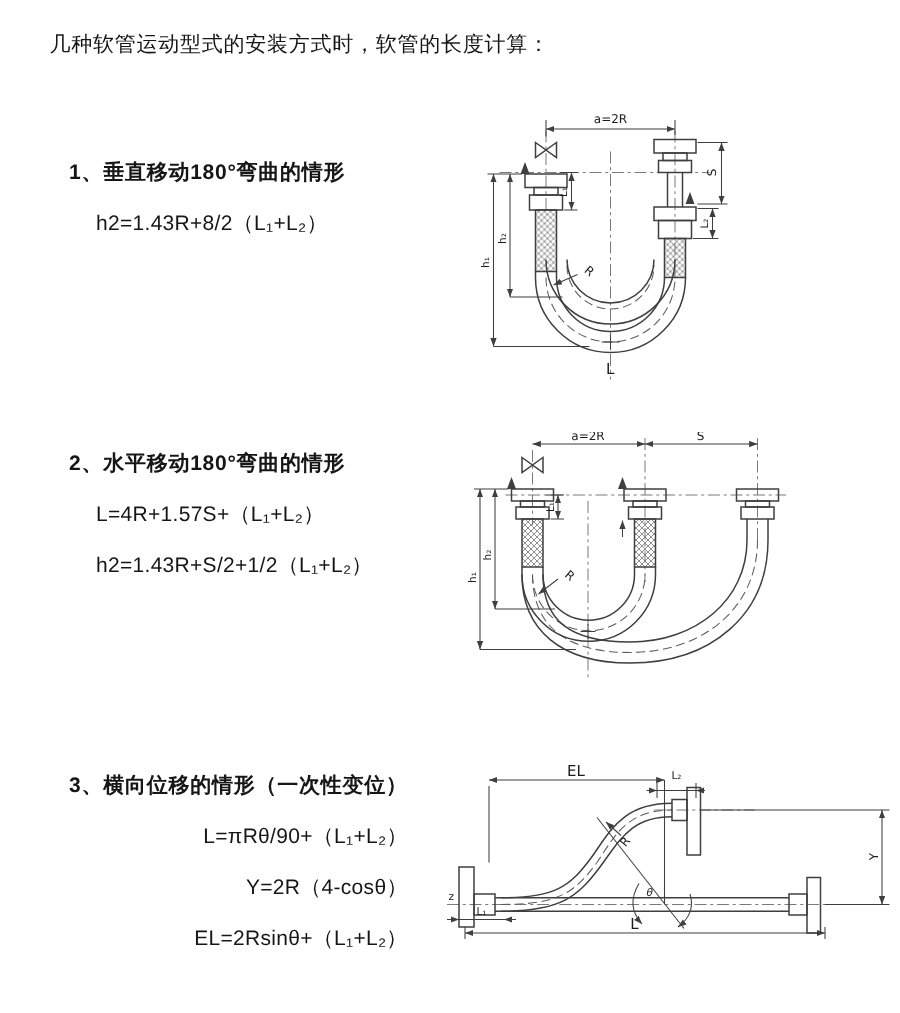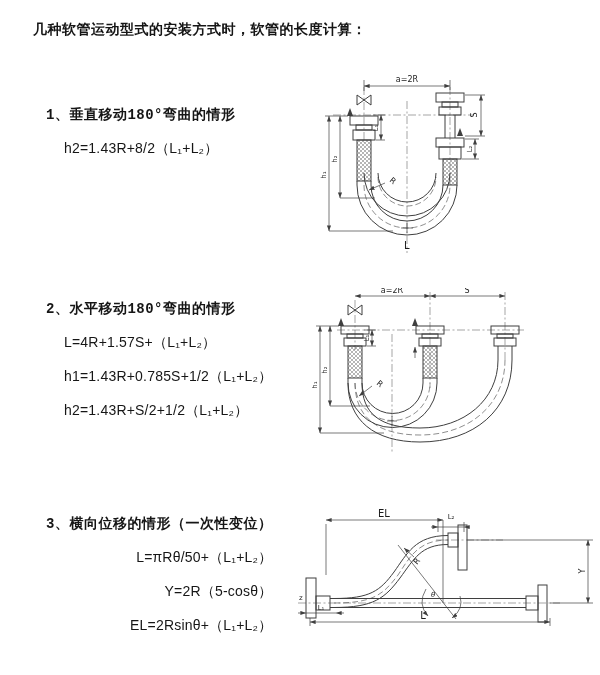--- a/index.html
+++ b/index.html
@@ -1,25 +1,25 @@
 <!DOCTYPE html>
 <html><head>
 <meta charset="utf-8">
 <style>
   html,body{margin:0;padding:0;}
   body{
     width:600px;height:675px;position:relative;background:#ffffff;
     font-family:"Liberation Sans",sans-serif;color:#161616;overflow:hidden;
   }
   .title{
-    position:absolute;left:33px;top:21px;font-size:14px;font-weight:bold;
+    position:absolute;left:33px;top:21px;font-size:14px;font-weight:normal;
     letter-spacing:0.5px;white-space:nowrap;
   }
   .sec{position:absolute;left:46px;}
-  .sec .heading{font-size:14px;font-weight:bold;letter-spacing:0.5px;white-space:nowrap;font-family:Liberation Mono, monospace;}
+  .sec .heading{font-size:14px;font-weight:bold;letter-spacing:0.5px;white-space:nowrap;}
   .sec .formula{font-size:14px;margin-top:16px;padding-left:18px;letter-spacing:0.2px;white-space:nowrap;}
   #sec1{top:106px;}
   #sec2{top:300px;}
   #sec3{top:515px;text-align:right;}
   .dia{position:absolute;}
   #dia1{left:315px;top:73px;}
   #dia2{left:312px;top:288px;}
   #dia3{left:298px;top:505px;}
   .dia .pl{stroke:#3f3f3f;stroke-width:1;fill:none;}
   .dia .thin{stroke:#3f3f3f;stroke-width:0.7;fill:none;}
@@ -37,28 +37,27 @@
 <div class="title">几种软管运动型式的安装方式时，软管的长度计算：</div>
 
 <div class="sec" id="sec1">
   <div class="heading">1、垂直移动180°弯曲的情形</div>
   <div class="formula">h2=1.43R+8/2（L₁+L₂）</div>
 </div>
 
 <div class="sec" id="sec2">
   <div class="heading">2、水平移动180°弯曲的情形</div>
   <div class="formula">L=4R+1.57S+（L₁+L₂）</div>
-  <div class="formula">h1=1.43R+0.785S+1/2（L₁+L₂）</div>
   <div class="formula">h2=1.43R+S/2+1/2（L₁+L₂）</div>
 </div>
 
 <div class="sec" id="sec3">
   <div class="heading">3、横向位移的情形（一次性变位）</div>
-  <div class="formula">L=πRθ/50+（L₁+L₂）</div>
-  <div class="formula">Y=2R（5-cosθ）</div>
+  <div class="formula">L=πRθ/90+（L₁+L₂）</div>
+  <div class="formula">Y=2R（4-cosθ）</div>
   <div class="formula">EL=2Rsinθ+（L₁+L₂）</div>
 </div>
 
 <svg class="dia" id="dia1" width="260" height="190" viewBox="0 0 260 190">
   <defs>
     <marker id="ae1" orient="auto" markerWidth="9" markerHeight="7" refX="8" refY="3">
       <path d="M0,0 L8,3 L0,6 Z" fill="#3f3f3f"></path>
     </marker>
     <marker id="as1" orient="auto-start-reverse" markerWidth="9" markerHeight="7" refX="8" refY="3">
       <path d="M0,0 L8,3 L0,6 Z" fill="#3f3f3f"></path>

